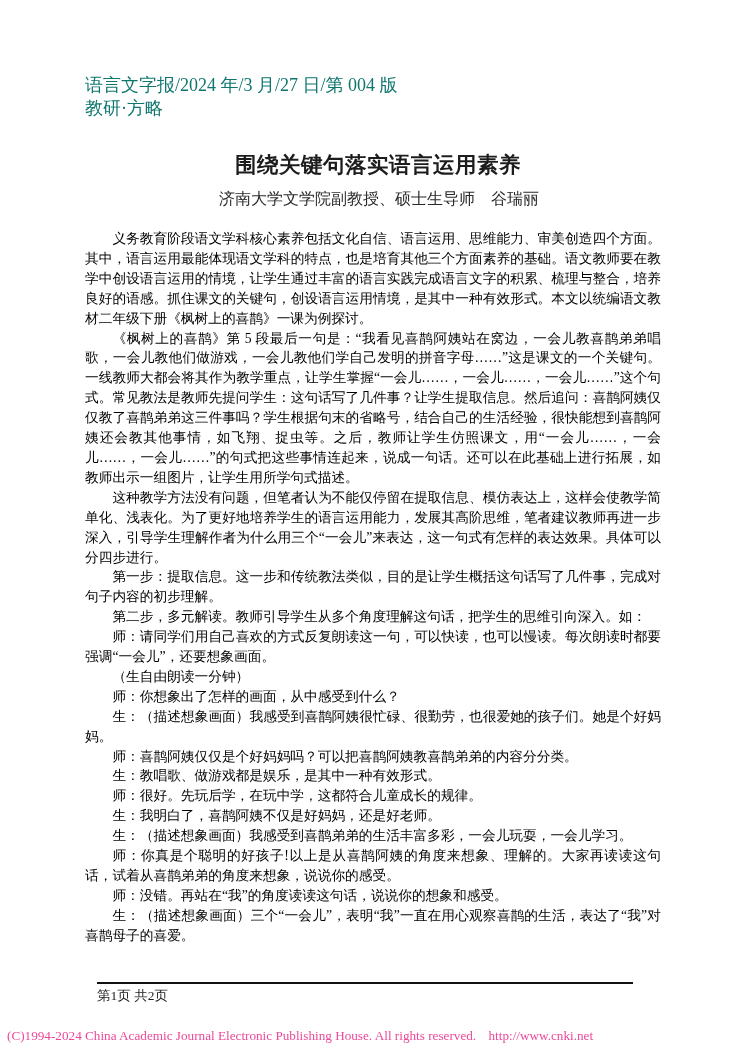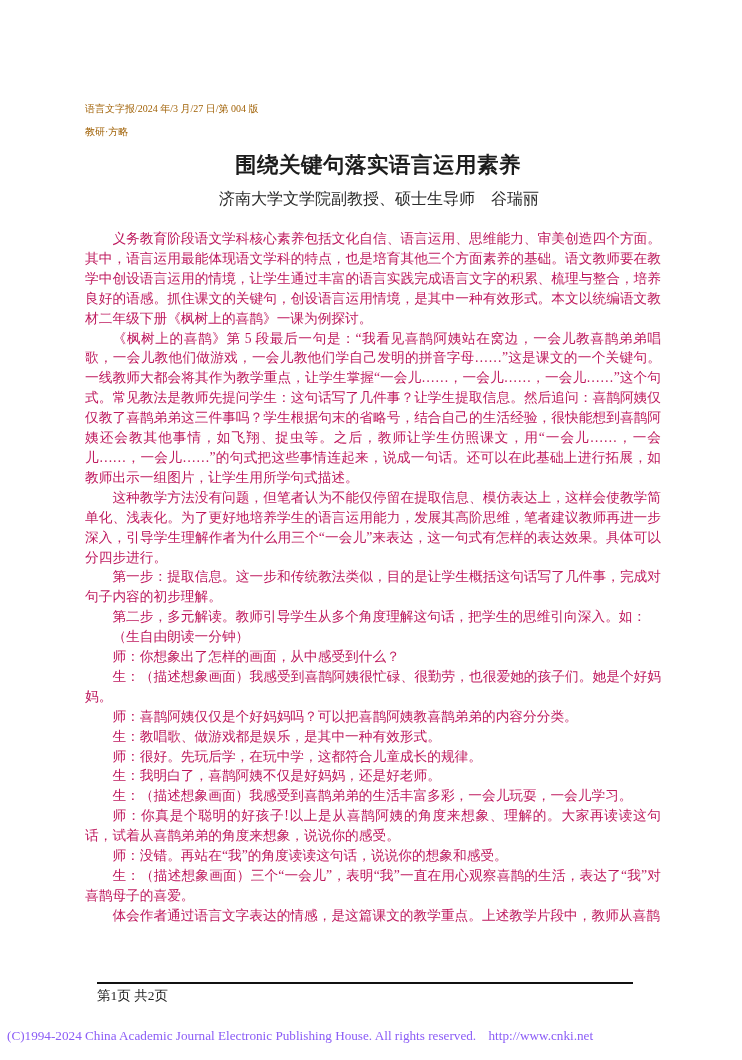--- a/index.html
+++ b/index.html
@@ -12,24 +12,24 @@
     width: 742px;
     height: 1060px;
     background: #ffffff;
     font-family: "Liberation Serif", "DejaVu Serif", serif;
     color: #222222;
     overflow: hidden;
   }
   .masthead {
     position: absolute;
     left: 85px;
-    top: 97px;
-    font-size: 10px;
+    top: 74px;
+    font-size: 18px;
     line-height: 23px;
-    color: #a16207;
+    color: #0f766e;
     white-space: nowrap;
   }
   .article-title {
     position: absolute;
     left: 0;
     top: 143px;
     width: 742px;
     margin: 7px;
     text-align: center;
     font-size: 21.5px;
@@ -47,21 +47,21 @@
     color: #2a2a2a;
   }
   .article-body {
     position: absolute;
     left: 85px;
     top: 229px;
     width: 576px;
     font-size: 13.7px;
     line-height: 19.9px;
     text-align: justify;
-    color: #be185d;
+    color: #000000;
   }
   .article-body p {
     margin: 0;
     padding: 0;
     text-indent: 2em;
   }
   .footer-rule {
     position: absolute;
     left: 97px;
     top: 982px;
@@ -76,21 +76,21 @@
     width: 536px;
     text-align: left;
     font-size: 13.5px;
     color: #1e1e1e;
   }
   .copyright {
     position: absolute;
     left: 7px;
     top: 1028px;
     font-size: 13.2px;
-    color: #8b5cf6;
+    color: #ec4899;
     white-space: nowrap;
     font-family: "Liberation Serif", "DejaVu Serif", serif;
   }
   .copyright .url {
     margin-left: 9px;
   }
 </style>
 </head>
 <body>
 
@@ -104,32 +104,32 @@
   <h1 class="article-title">围绕关键句落实语言运用素养</h1>
 
   <div class="article-author">济南大学文学院副教授、硕士生导师　谷瑞丽</div>
 
   <div class="article-body">
     <p>义务教育阶段语文学科核心素养包括文化自信、语言运用、思维能力、审美创造四个方面。其中，语言运用最能体现语文学科的特点，也是培育其他三个方面素养的基础。语文教师要在教学中创设语言运用的情境，让学生通过丰富的语言实践完成语言文字的积累、梳理与整合，培养良好的语感。抓住课文的关键句，创设语言运用情境，是其中一种有效形式。本文以统编语文教材二年级下册《枫树上的喜鹊》一课为例探讨。</p>
     <p>《枫树上的喜鹊》第 5 段最后一句是：“我看见喜鹊阿姨站在窝边，一会儿教喜鹊弟弟唱歌，一会儿教他们做游戏，一会儿教他们学自己发明的拼音字母……”这是课文的一个关键句。一线教师大都会将其作为教学重点，让学生掌握“一会儿……，一会儿……，一会儿……”这个句式。常见教法是教师先提问学生：这句话写了几件事？让学生提取信息。然后追问：喜鹊阿姨仅仅教了喜鹊弟弟这三件事吗？学生根据句末的省略号，结合自己的生活经验，很快能想到喜鹊阿姨还会教其他事情，如飞翔、捉虫等。之后，教师让学生仿照课文，用“一会儿……，一会儿……，一会儿……”的句式把这些事情连起来，说成一句话。还可以在此基础上进行拓展，如教师出示一组图片，让学生用所学句式描述。</p>
     <p>这种教学方法没有问题，但笔者认为不能仅停留在提取信息、模仿表达上，这样会使教学简单化、浅表化。为了更好地培养学生的语言运用能力，发展其高阶思维，笔者建议教师再进一步深入，引导学生理解作者为什么用三个“一会儿”来表达，这一句式有怎样的表达效果。具体可以分四步进行。</p>
     <p>第一步：提取信息。这一步和传统教法类似，目的是让学生概括这句话写了几件事，完成对句子内容的初步理解。</p>
     <p>第二步，多元解读。教师引导学生从多个角度理解这句话，把学生的思维引向深入。如：</p>
+    <p>师：请同学们用自己喜欢的方式反复朗读这一句，可以快读，也可以慢读。每次朗读时都要强调“一会儿”，还要想象画面。</p>
     <p>（生自由朗读一分钟）</p>
     <p>师：你想象出了怎样的画面，从中感受到什么？</p>
     <p>生：（描述想象画面）我感受到喜鹊阿姨很忙碌、很勤劳，也很爱她的孩子们。她是个好妈妈。</p>
     <p>师：喜鹊阿姨仅仅是个好妈妈吗？可以把喜鹊阿姨教喜鹊弟弟的内容分分类。</p>
     <p>生：教唱歌、做游戏都是娱乐，是其中一种有效形式。</p>
     <p>师：很好。先玩后学，在玩中学，这都符合儿童成长的规律。</p>
     <p>生：我明白了，喜鹊阿姨不仅是好妈妈，还是好老师。</p>
     <p>生：（描述想象画面）我感受到喜鹊弟弟的生活丰富多彩，一会儿玩耍，一会儿学习。</p>
     <p>师：你真是个聪明的好孩子!以上是从喜鹊阿姨的角度来想象、理解的。大家再读读这句话，试着从喜鹊弟弟的角度来想象，说说你的感受。</p>
     <p>师：没错。再站在“我”的角度读读这句话，说说你的想象和感受。</p>
     <p>生：（描述想象画面）三个“一会儿”，表明“我”一直在用心观察喜鹊的生活，表达了“我”对喜鹊母子的喜爱。</p>
-    <p>体会作者通过语言文字表达的情感，是这篇课文的教学重点。上述教学片段中，教师从喜鹊</p>
   </div>
 
   <div class="footer-rule"></div>
 
   <div class="page-indicator">第1页 共2页</div>
 
   <div class="copyright">
     <span>(C)1994-2024 China Academic Journal Electronic Publishing House. All rights reserved.</span>
     <span class="url">http://www.cnki.net</span>
   </div>

